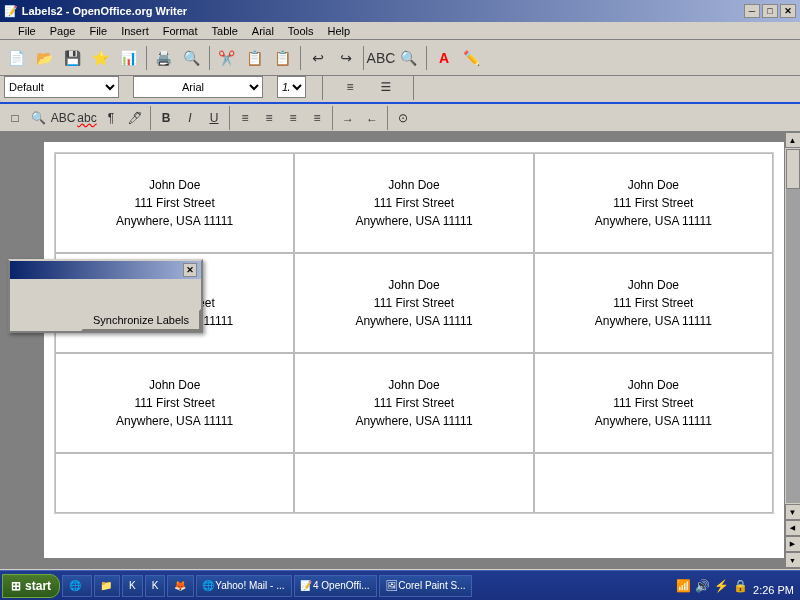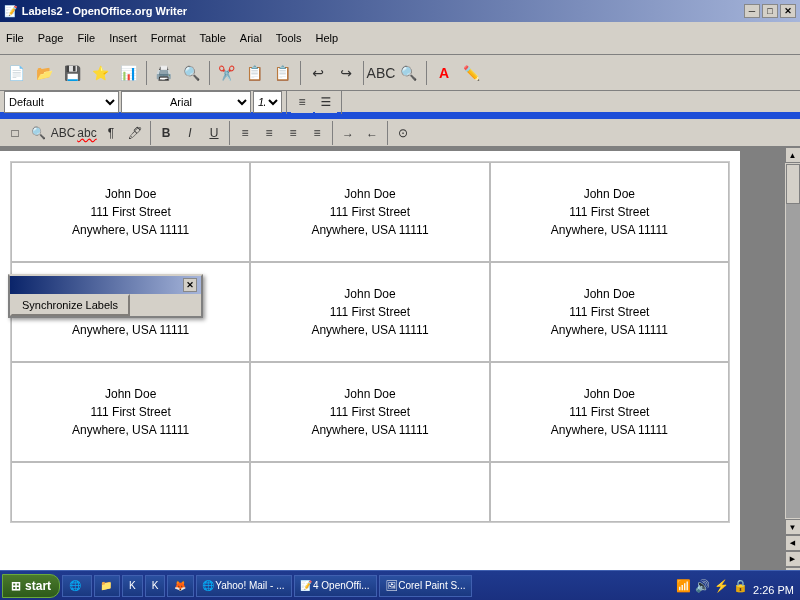--- a/index.html
+++ b/index.html
@@ -24,24 +24,24 @@
       background: #d4d0c8;
       border: 1px solid #888;
       display: flex; align-items: center; justify-content: center;
       font-size: 9px; cursor: pointer; color: #000;
     }
 
     
     .menu-bar {
       background: #d4d0c8;
       border-bottom: 1px solid #808080;
-      height: 33px;
-      display: flex;
-      align-items: center;
-      padding: 0 0;
+      height: 18px;
+      display: flex;
+      align-items: center;
+      padding: 0 12px;
       gap: 2px;
     }
     .menu-item {
       padding: 2px 6px;
       font-size: 11px;
       cursor: pointer;
       color: #000;
     }
 
     
@@ -63,26 +63,26 @@
     }
     .toolbar-separator {
       width: 1px; height: 24px;
       background: #808080;
       margin: 0 2px;
     }
 
     
     .format-toolbar {
       background: #d4d0c8;
-      border-bottom: 7px solid #1d4ed8;
+      border-bottom: 2px solid #1d4ed8;
       height: 28px;
       display: flex;
-      align-items: center;
+      align-items: flex-start;
       padding: 0 4px;
-      gap: 2px;
+      gap: 14px;
     }
     .format-select {
       height: 22px;
       border: 1px solid #808080;
       background: white;
       font-size: 11px;
       cursor: pointer;
     }
     .style-select { width: 115px; }
     .font-select { width: 130px; padding-left: 44px; }
@@ -135,21 +135,22 @@
     }
     .sync-dialog-close {
       width: 14px; height: 14px;
       background: #d4d0c8;
       border: 1px solid #888;
       display: flex; align-items: center; justify-content: center;
       font-size: 9px; cursor: pointer; color: #000;
     }
     .sync-dialog-content {
       display: flex;
-      justify-content: flex-start;
+      justify-content: flex-end;
+      margin-top: 30px;
     }
     .sync-btn {
       background: #d4d0c8;
       border: 2px outset #d4d0c8;
       padding: 3px 10px;
       font-size: 11px;
       cursor: pointer;
       color: #000;
     }
 
@@ -189,22 +190,22 @@
       background: #d4d0c8;
       border: 1px solid #808080;
     }
 
     
     .doc-area {
       flex: 1;
       background: #808080;
       overflow: hidden;
       display: flex;
-      justify-content: flex-start;
-      padding: 4px 0;
+      justify-content: flex-end;
+      padding: 10px 0;
     }
 
     .page {
       background: white;
       width: 740px;
       min-height: 400px;
       padding: 10px;
       position: relative;
     }
 

